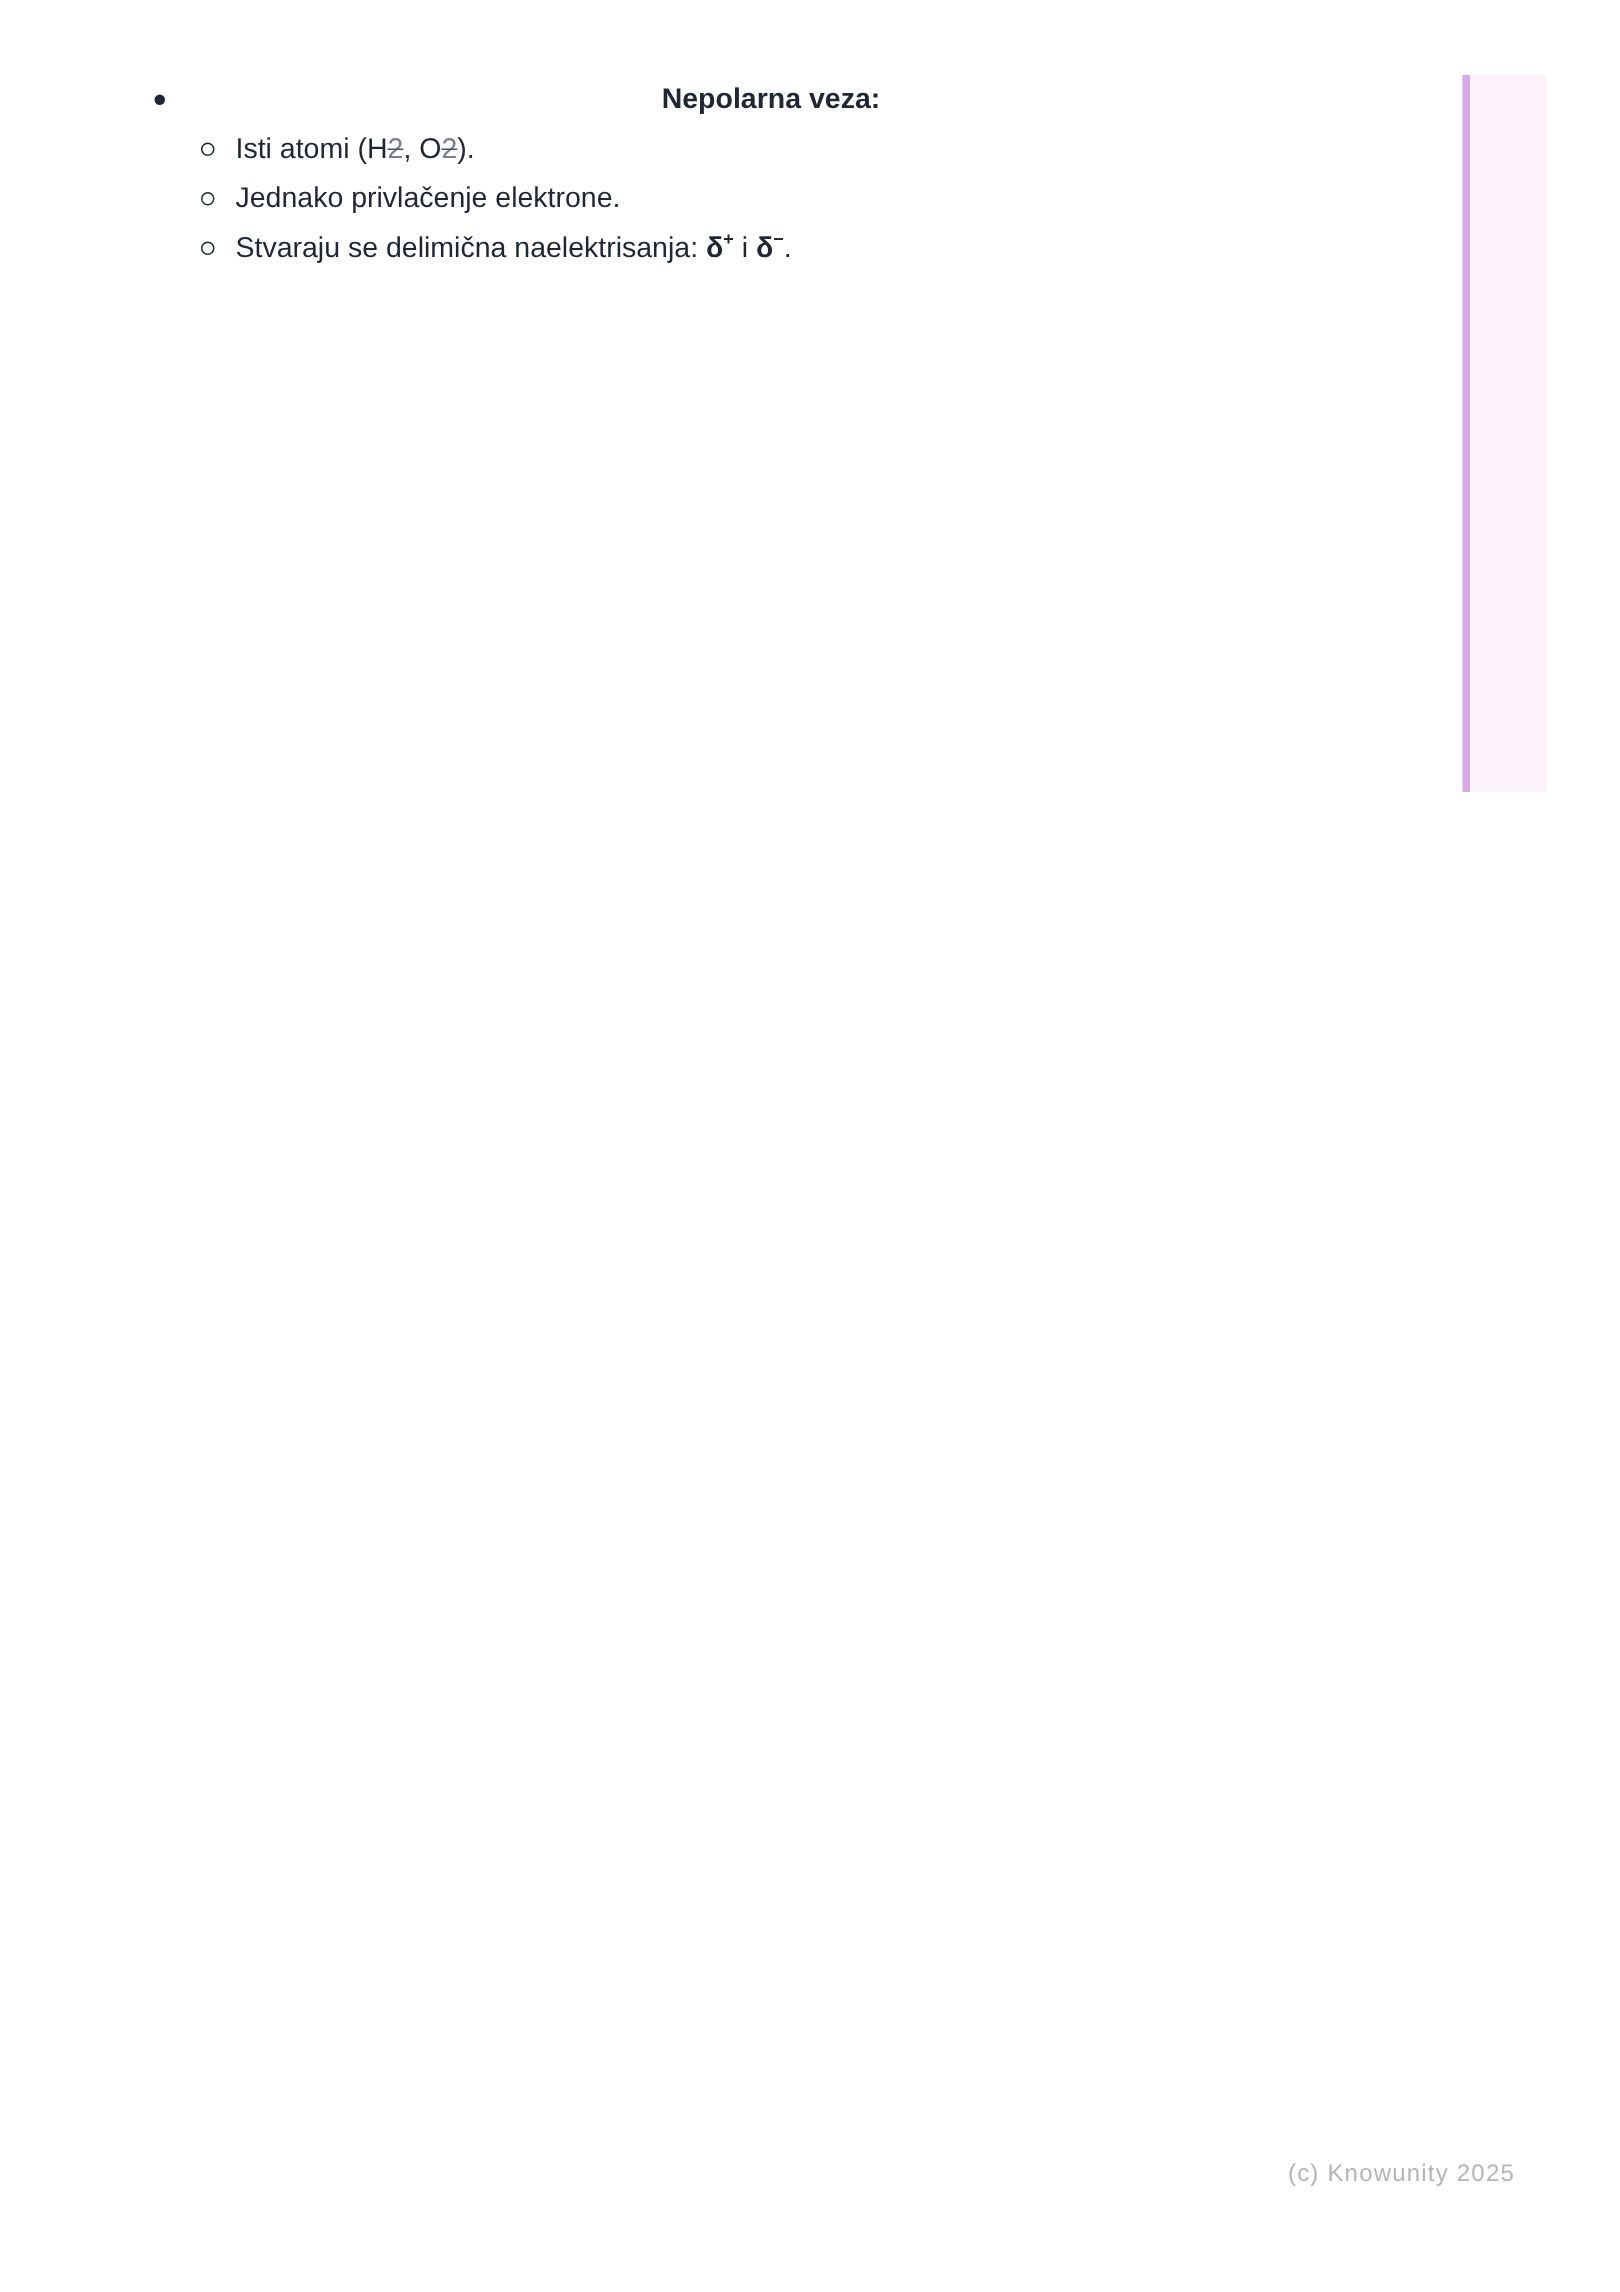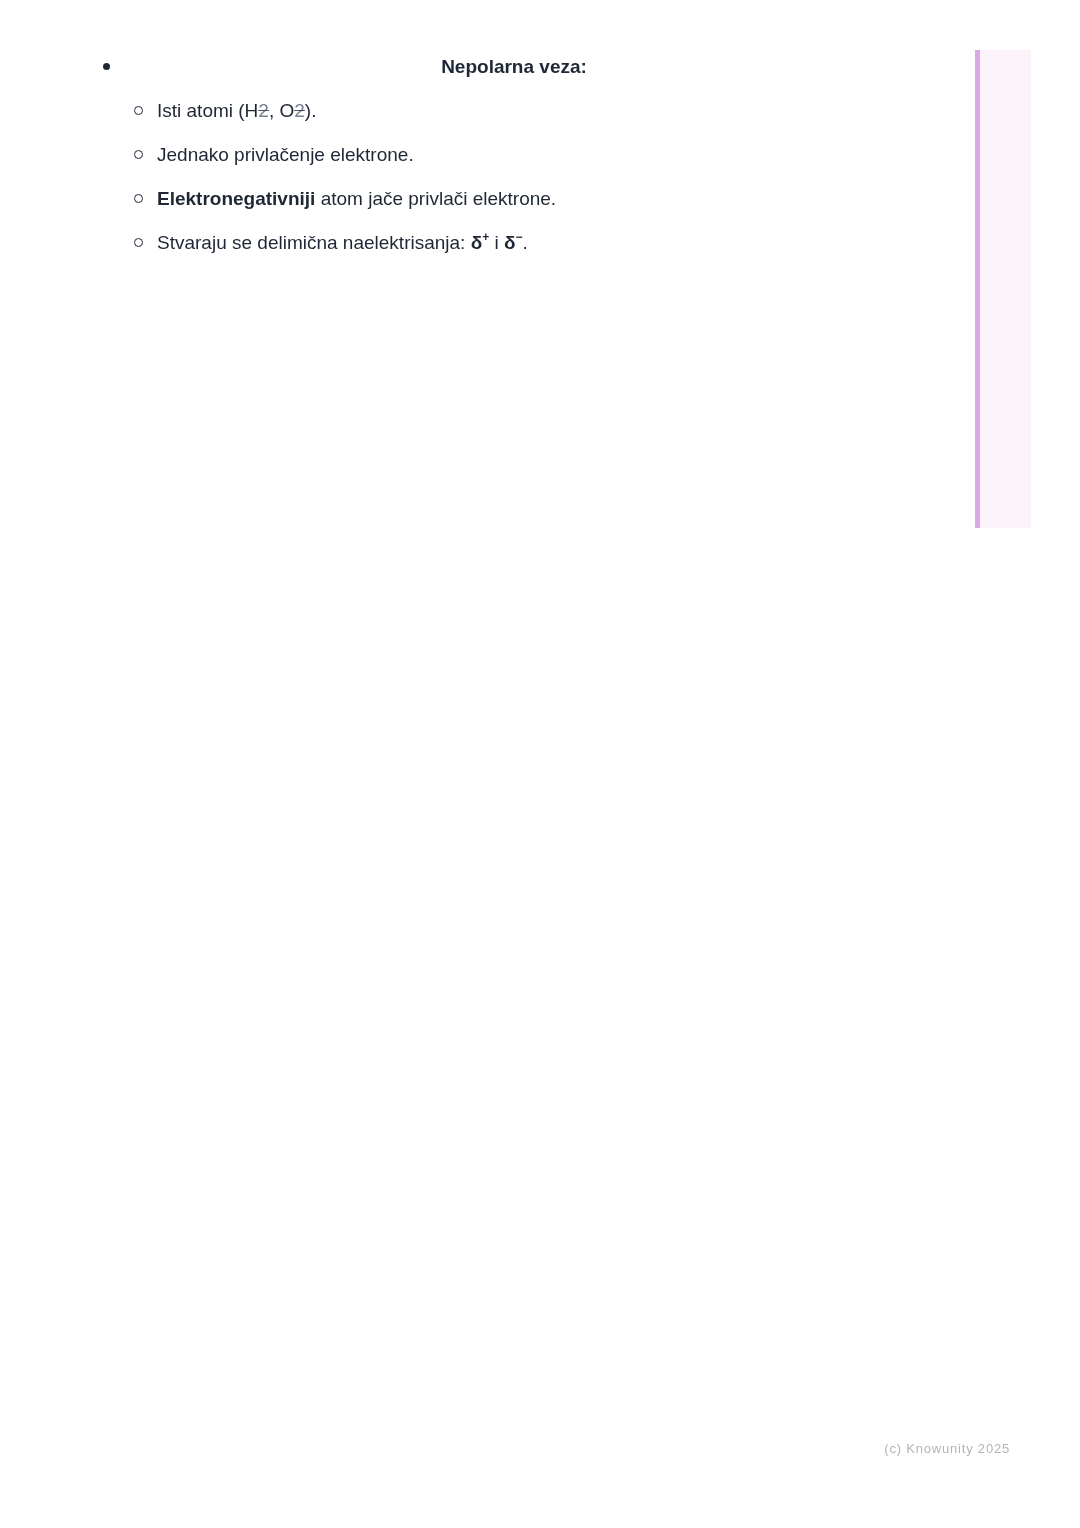--- a/index.html
+++ b/index.html
@@ -36,21 +36,21 @@
   .content{
     position:absolute;
     left:0;top:50px;
     width:904px;
     font-size:19px;
     line-height:33px;
   }
   .item{position:relative;}
   .level1{padding-left:124px;margin-top:21px;}
   .level1:first-child{margin-top:0;text-align:center;}
-  .level2{padding-left:157px;margin-top:11px;}
+  .level2{padding-left:157px;}
   .marker{position:absolute;display:block;}
   .marker.disc{
     left:103px;top:13px;
     width:7px;height:7px;
     border-radius:50%;
     background:var(--text);
   }
   .marker.circle{
     left:134px;top:12px;
     width:9px;height:9px;
@@ -68,21 +68,21 @@
     font-size:12px;
     line-height:0;
     position:relative;
     top:-1px;
     vertical-align:super;
   }
   
   .footer{
     position:absolute;
     right:70px;top:1441px;
-    font-size:13px;
+    font-size:16px;
     letter-spacing:0.8px;
     color:var(--footer-gray);
   }
 </style>
 </head>
 <body>
 
 <div class="page">
 
   <div class="highlight-panel">
@@ -99,24 +99,20 @@
       <span class="marker circle"></span>
       <span class="text">Isti atomi (H<span class="strike">2</span>, O<span class="strike">2</span>).</span>
     </div>
     <div class="item level2">
       <span class="marker circle"></span>
       <span class="text">Jednako privlačenje elektrone.</span>
     </div>
 
     <div class="item level2">
       <span class="marker circle"></span>
-      <span class="text"><strong>Elektronegativniji</strong> atom jače privlači elektrone.</span>
-    </div>
-    <div class="item level2">
-      <span class="marker circle"></span>
       <span class="text">Stvaraju se delimična naelektrisanja: <strong>δ</strong><strong><sup>+</sup></strong> i <strong>δ</strong><strong><sup>−</sup></strong>.</span>
     </div>
 
 
   </div>
 
   <div class="footer">(c) Knowunity 2025</div>
 
 </div>
 

